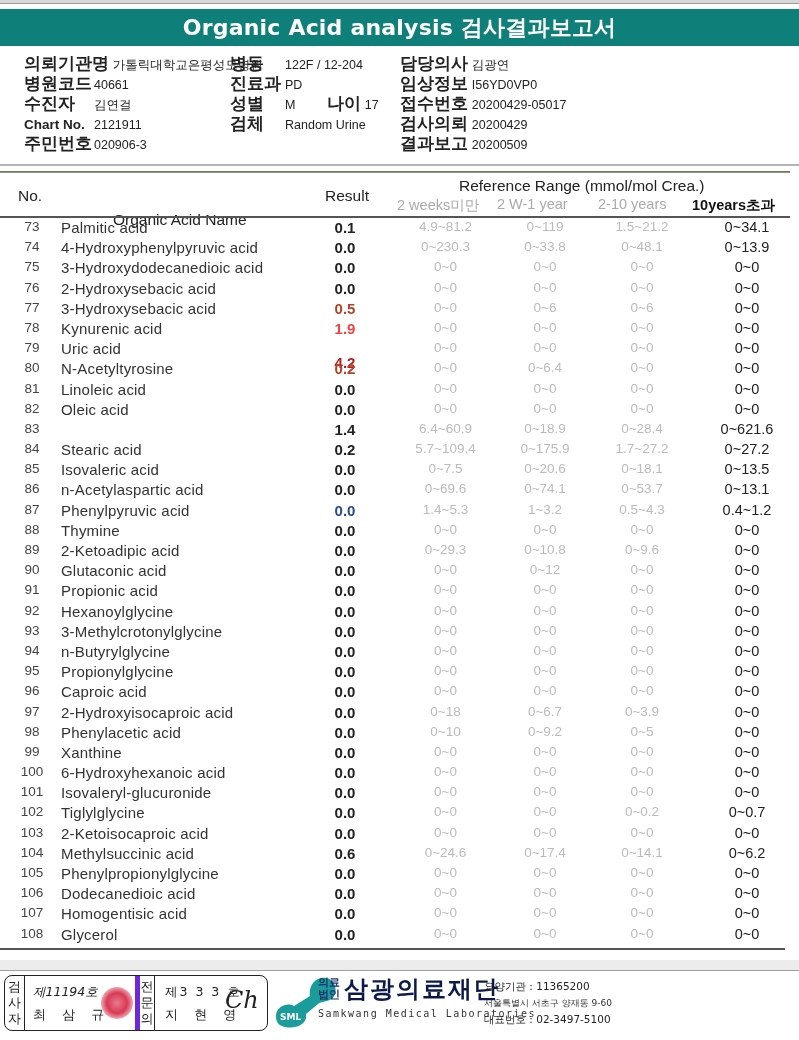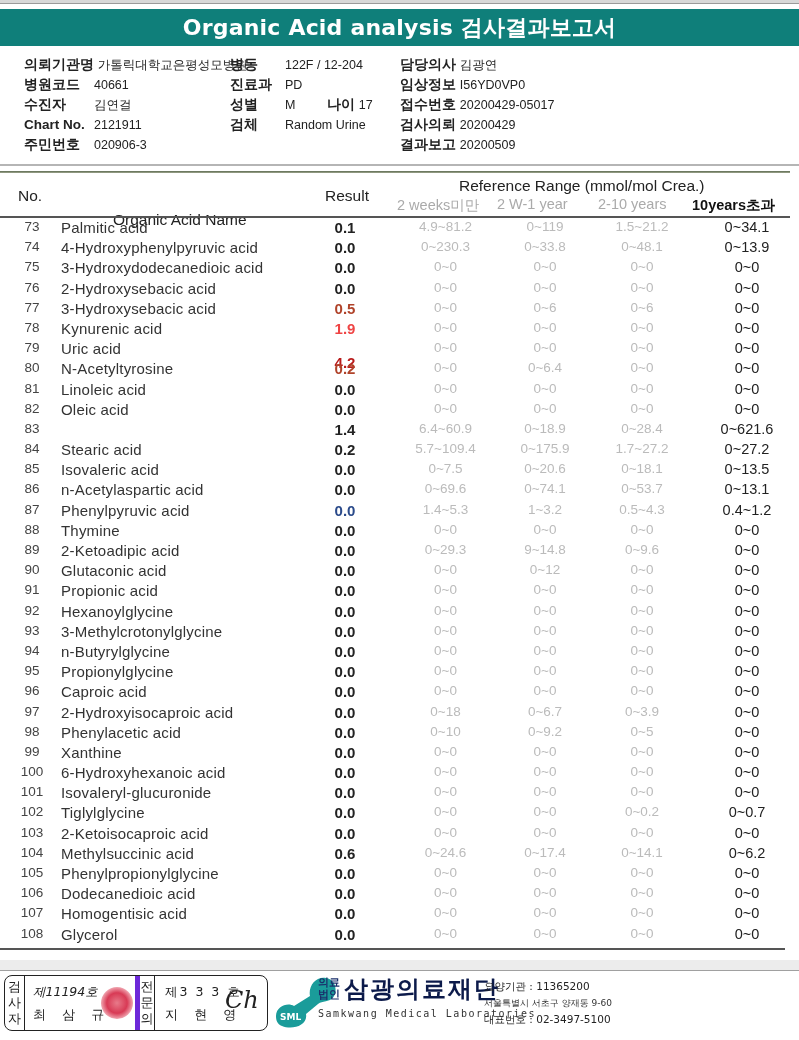--- a/index.html
+++ b/index.html
@@ -1,20 +1,20 @@
 <!DOCTYPE html>
 <html><head>
 <meta charset="utf-8">
 <style>
   html, body { margin:0; padding:0; background:#ffffff; }
   body { width:799px; height:1040px; position:relative; overflow:hidden; font-family:"DejaVu Sans", sans-serif; color:#222; }
   .topline { position:absolute; left:0; top:0; width:799px; height:3px; background:#d8d8d8; border-bottom:1px solid #9a9a9a; }
   .titlebar { position:absolute; left:0; top:9px; width:799px; height:37px; background:#0f7f7a; color:#fff; text-align:center; font-size:22px; font-weight:bold; line-height:37px; letter-spacing:0.2px; }
   .info { position:absolute; font-size:12px; line-height:20px; color:#222; }
-  .info .lbl { font-weight:bold; font-family:Liberation Mono, monospace; font-size:14px; }
+  .info .lbl { font-weight:bold; font-family:Liberation Mono, monospace; font-size:17px; }
   .info .val { font-family:"Liberation Sans", sans-serif; font-size:12.5px; }
   .sep1 { position:absolute; left:0; top:164px; width:799px; height:2px; background:#b5b5b5; }
   .sep2 { position:absolute; left:0; top:171px; width:790px; height:2px; background:linear-gradient(#5d6b52,#9fa68f); }
   .thead { position:absolute; left:0; top:173px; width:799px; height:44px; }
   .thead .h { position:absolute; font-family:"Liberation Sans", sans-serif; font-size:15.5px; color:#222; }
   .thead .sub { position:absolute; top:23px; font-family:"Liberation Sans", sans-serif; font-size:14.5px; color:#aaa; }
   .thead .sub.strong { color:#111; font-weight:bold; }
   .sep3 { position:absolute; left:0; top:216px; width:790px; height:2px; background:#555; }
   .rows { position:absolute; left:0; top:218px; width:799px; }
   .row { position:relative; height:20.2px; font-family:"Liberation Sans", sans-serif; }
@@ -228,21 +228,21 @@
       <span class="c-r1">0~0</span>
       <span class="c-r2">0~0</span>
       <span class="c-r3">0~0</span>
       <span class="c-r4">0~0</span>
     </div>
     <div class="row">
       <span class="c-no">89</span>
       <span class="c-name">2-Ketoadipic acid</span>
       <span class="c-res" style="color: rgb(34, 34, 34);">0.0</span>
       <span class="c-r1">0~29.3</span>
-      <span class="c-r2">9~14.8</span>
+      <span class="c-r2">0~10.8</span>
       <span class="c-r3">0~9.6</span>
       <span class="c-r4">0~0</span>
     </div>
     <div class="row">
       <span class="c-no">90</span>
       <span class="c-name">Glutaconic acid</span>
       <span class="c-res" style="color: rgb(34, 34, 34);">0.0</span>
       <span class="c-r1">0~0</span>
       <span class="c-r2">0~12</span>
       <span class="c-r3">0~0</span>

